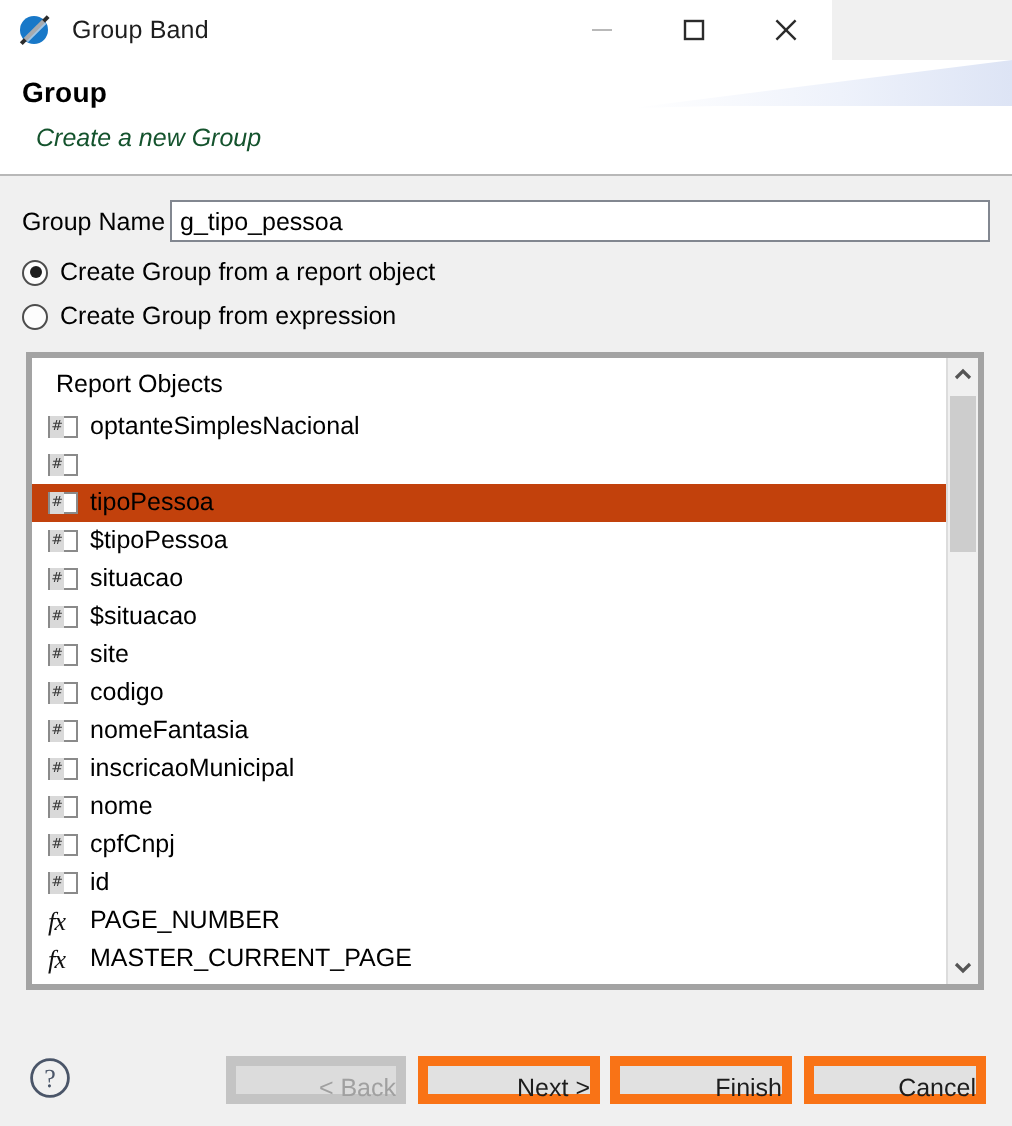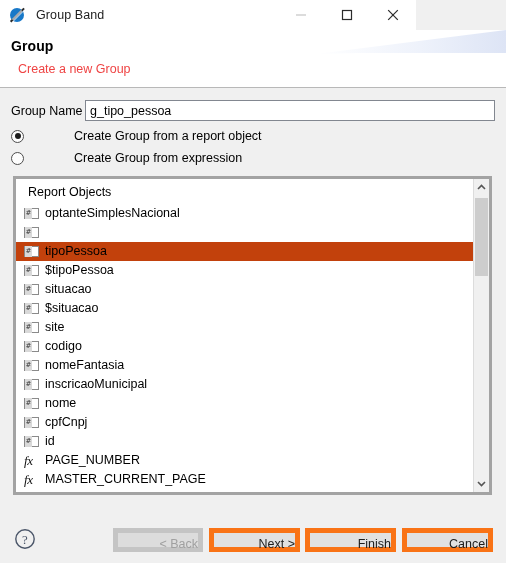--- a/index.html
+++ b/index.html
@@ -103,21 +103,22 @@
     left: 11px; top: 8px;
     font-size: 14px;
     font-weight: bold;
     color: #000;
     letter-spacing: .1px;
   }
   .header-sub {
     position: absolute;
     left: 18px; top: 32px;
     font-size: 12.5px;
-    color: #ef4444;
+    color: #14532d;
+    font-style: italic;
   }
   .header-rule {
     position: absolute;
     left: 0; top: 87px;
     width: 506px; height: 1px;
     background: #b8b8b8;
   }
 
   
   .body {
@@ -151,21 +152,20 @@
     padding: 0 4px;
     outline: none;
   }
 
   .radio-row {
     position: absolute;
     left: 11px;
     display: flex;
     align-items: center;
     cursor: default;
-    gap: 44px;
   }
   .radio-row.r1 { top: 41px; }
   .radio-row.r2 { top: 63px; }
   .radio {
     width: 13px; height: 13px;
     border-radius: 50%;
     border: 1px solid #4d4d4d;
     background: #fdfdfd;
     box-sizing: border-box;
     position: relative;

